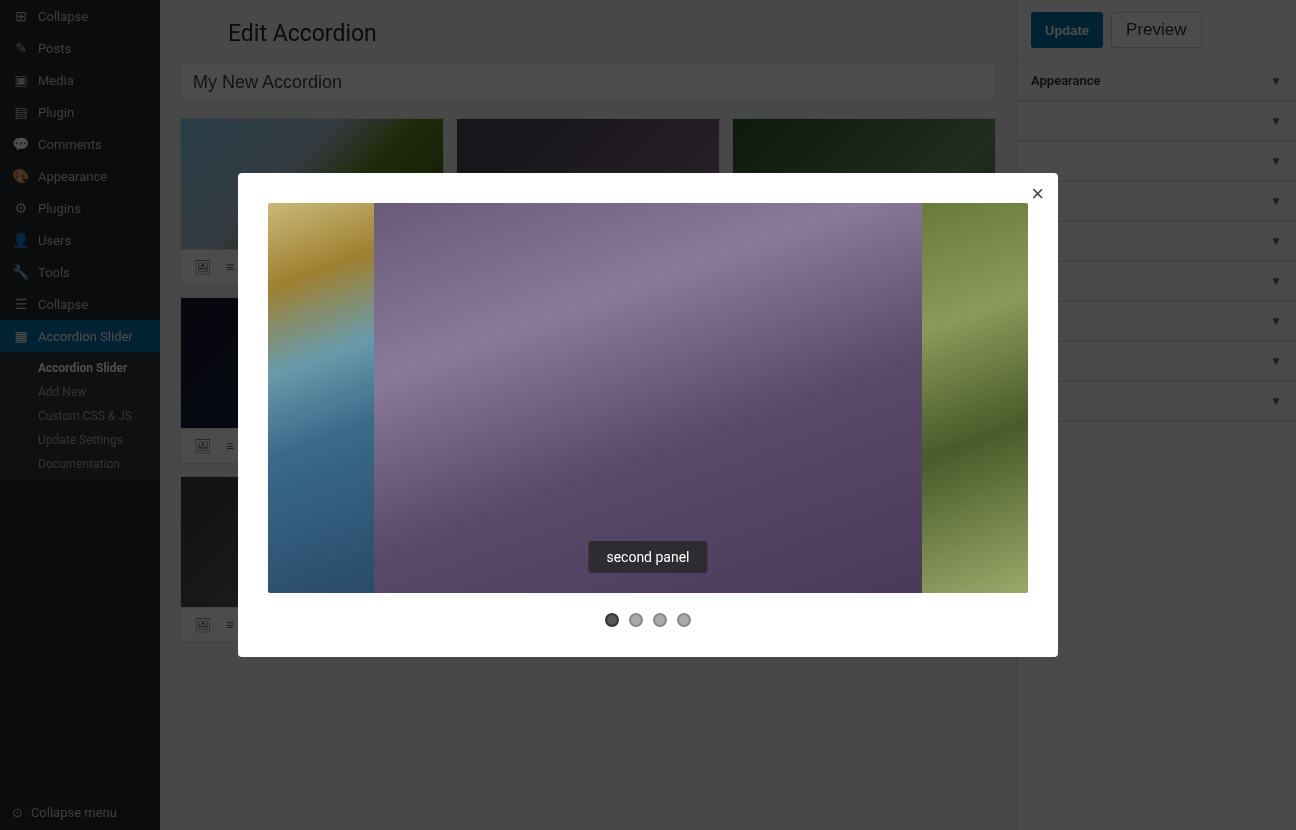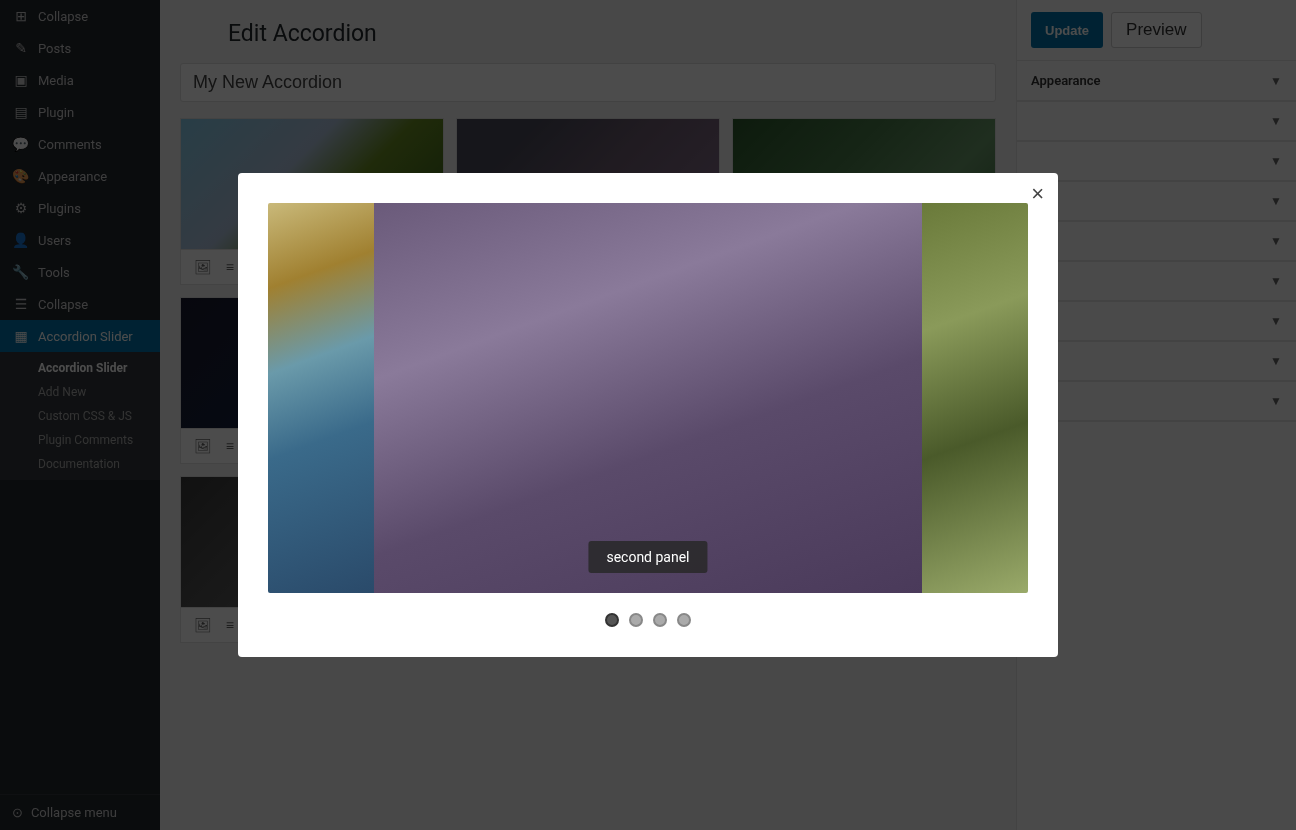--- a/index.html
+++ b/index.html
@@ -306,21 +306,21 @@
   </div>
 
   <div class="sidebar-item active">
     <span class="icon">▦</span>
     <span>Accordion Slider</span>
   </div>
   <div class="sidebar-submenu">
     <div class="sub-item active-sub">Accordion Slider</div>
     <div class="sub-item">Add New</div>
     <div class="sub-item">Custom CSS &amp; JS</div>
-    <div class="sub-item">Plugin Comments</div>
+    <div class="sub-item">Update Settings</div>
     <div class="sub-item">Documentation</div>
   </div>
 
   <div class="sidebar-bottom">
     <div class="collapse-btn">
       <span>⊙</span>
       <span>Collapse menu</span>
     </div>
   </div>
 </nav>

